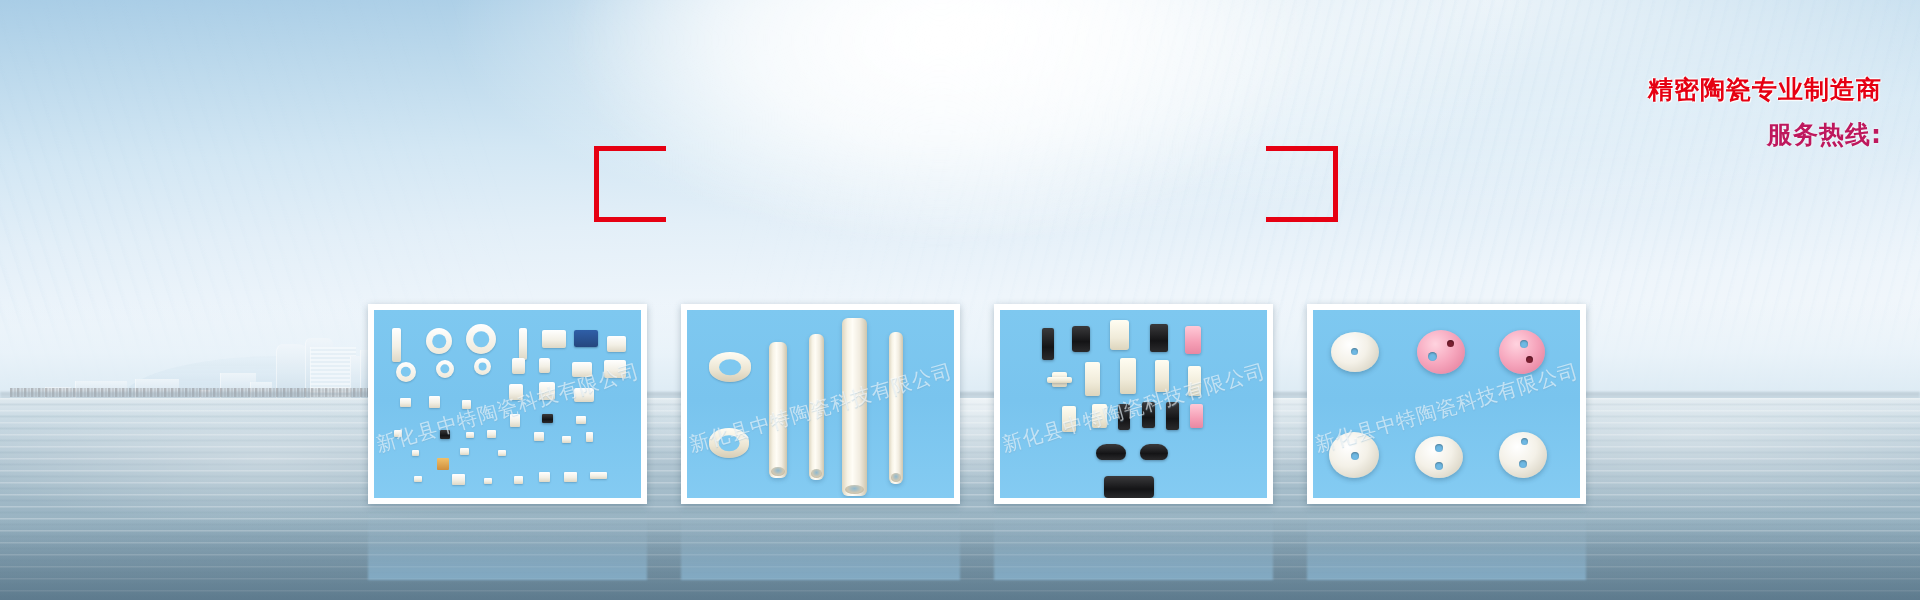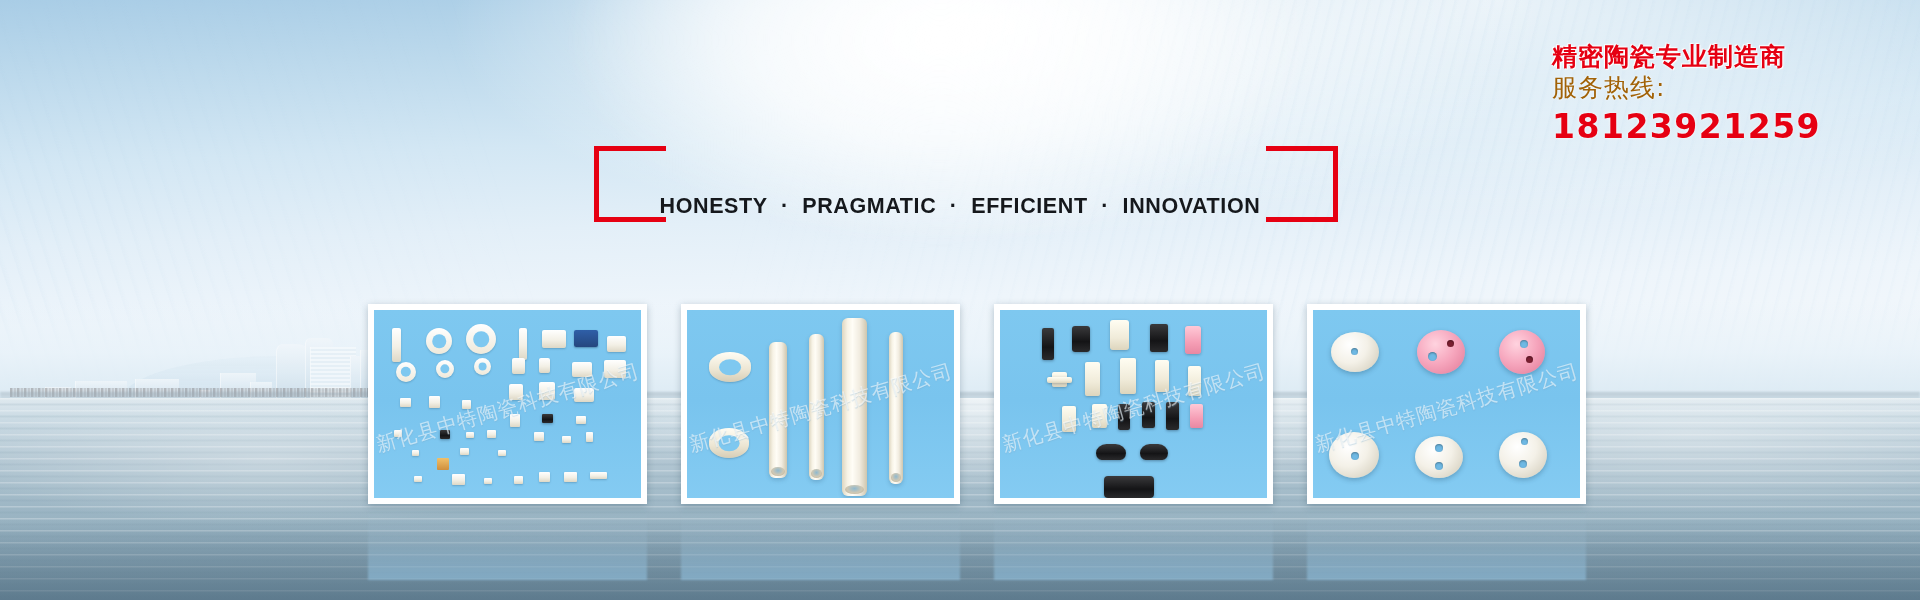--- a/index.html
+++ b/index.html
@@ -164,40 +164,40 @@
     font-weight: 700;
     letter-spacing: .6px;
     color: #15181c;
     white-space: nowrap;
   }
   .slogan-en .sep { padding: 0 7px; font-weight: 700; }
 
   
   .contact {
     position: absolute;
-    right: 38px; top: 41px;
-    text-align: left;
+    right: 38px; top: 74px;
+    text-align: right;
     width: 330px;
   }
   .contact-title {
     font-family: "DejaVu Sans", "Liberation Sans", sans-serif;
     font-size: 25px;
     font-weight: 700;
     color: #e60012;
     letter-spacing: 1px;
     line-height: 32px;
     text-shadow: 0 0 3px #ffffff, 1px 1px 0 rgba(255,255,255,.85), -1px -1px 0 rgba(255,255,255,.85);
     white-space: nowrap;
   }
   .contact-label {
-    margin-top: 0;
+    margin-top: 14px;
     font-family: "DejaVu Sans", "Liberation Sans", sans-serif;
     font-size: 25px;
-    font-weight: 400;
-    color: #a16207;
+    font-weight: 700;
+    color: #be185d;
     letter-spacing: 1px;
     line-height: 30px;
     text-shadow: 0 0 3px #ffffff;
     white-space: nowrap;
   }
   .contact-phone {
     margin-top: 4px;
     font-family: "DejaVu Sans", "Liberation Sans", sans-serif;
     font-size: 33px;
     font-weight: 700;
@@ -324,35 +324,25 @@
   <div class="water"></div>
   <div class="water-ripple"></div>
   <div class="water-sheen"></div>
   <div class="water-dark"></div>
 
   <div class="headline">
     <div class="bracket left"></div>
     <div class="bracket right"></div>
 
 
-    <div class="slogan-en">
-      <span>HONESTY</span>
-      <span class="sep">·</span>
-      <span>PRAGMATIC</span>
-      <span class="sep">·</span>
-      <span>EFFICIENT</span>
-      <span class="sep">·</span>
-      <span>INNOVATION</span>
-    </div>
   </div>
 
   <div class="contact">
     <div class="contact-title">精密陶瓷专业制造商</div>
     <div class="contact-label">服务热线:</div>
-    <div class="contact-phone">18123921259</div>
   </div>
 
   <div class="panels">
 
     <div class="panel">
       <div class="panel-img">
         <div class="p chip" style="left:18px;  top:18px;  width:9px;  height:34px; border-radius:2px;"></div>
         <div class="p ring" style="left:52px;  top:18px;  width:26px; height:26px;"></div>
         <div class="p ring" style="left:92px;  top:14px;  width:30px; height:30px;"></div>
         <div class="p chip" style="left:145px; top:18px;  width:8px;  height:32px; border-radius:2px;"></div>

